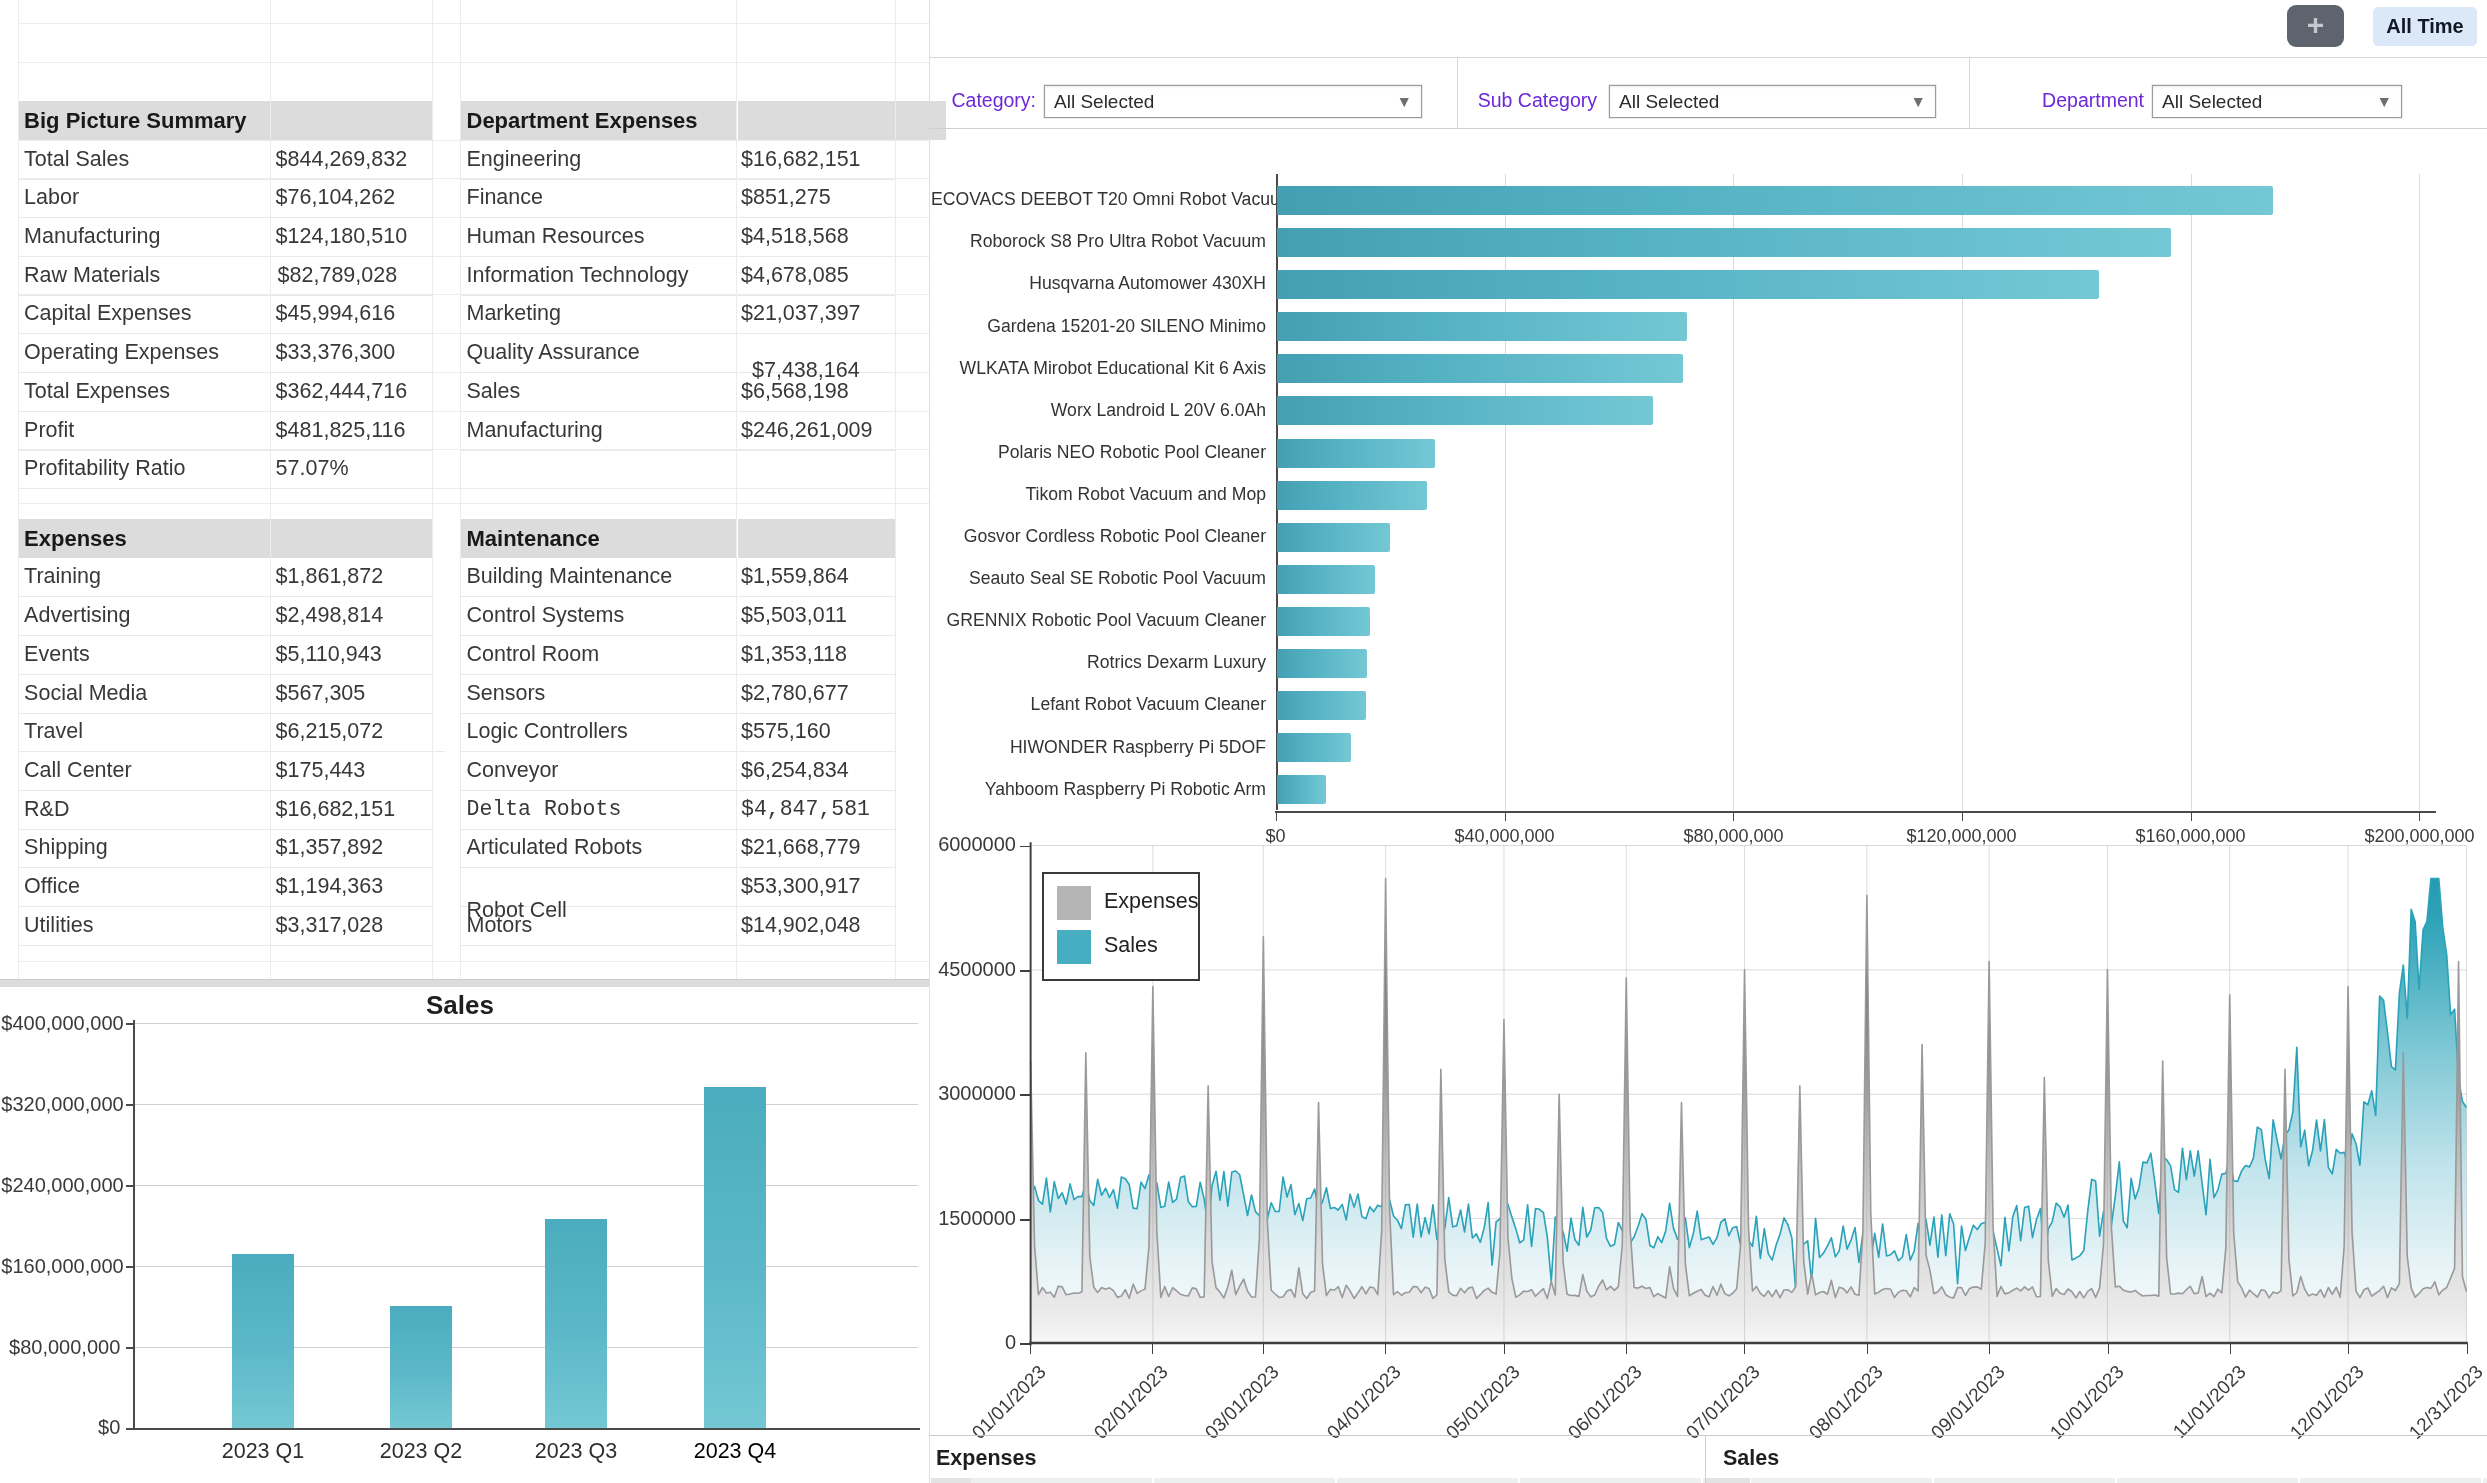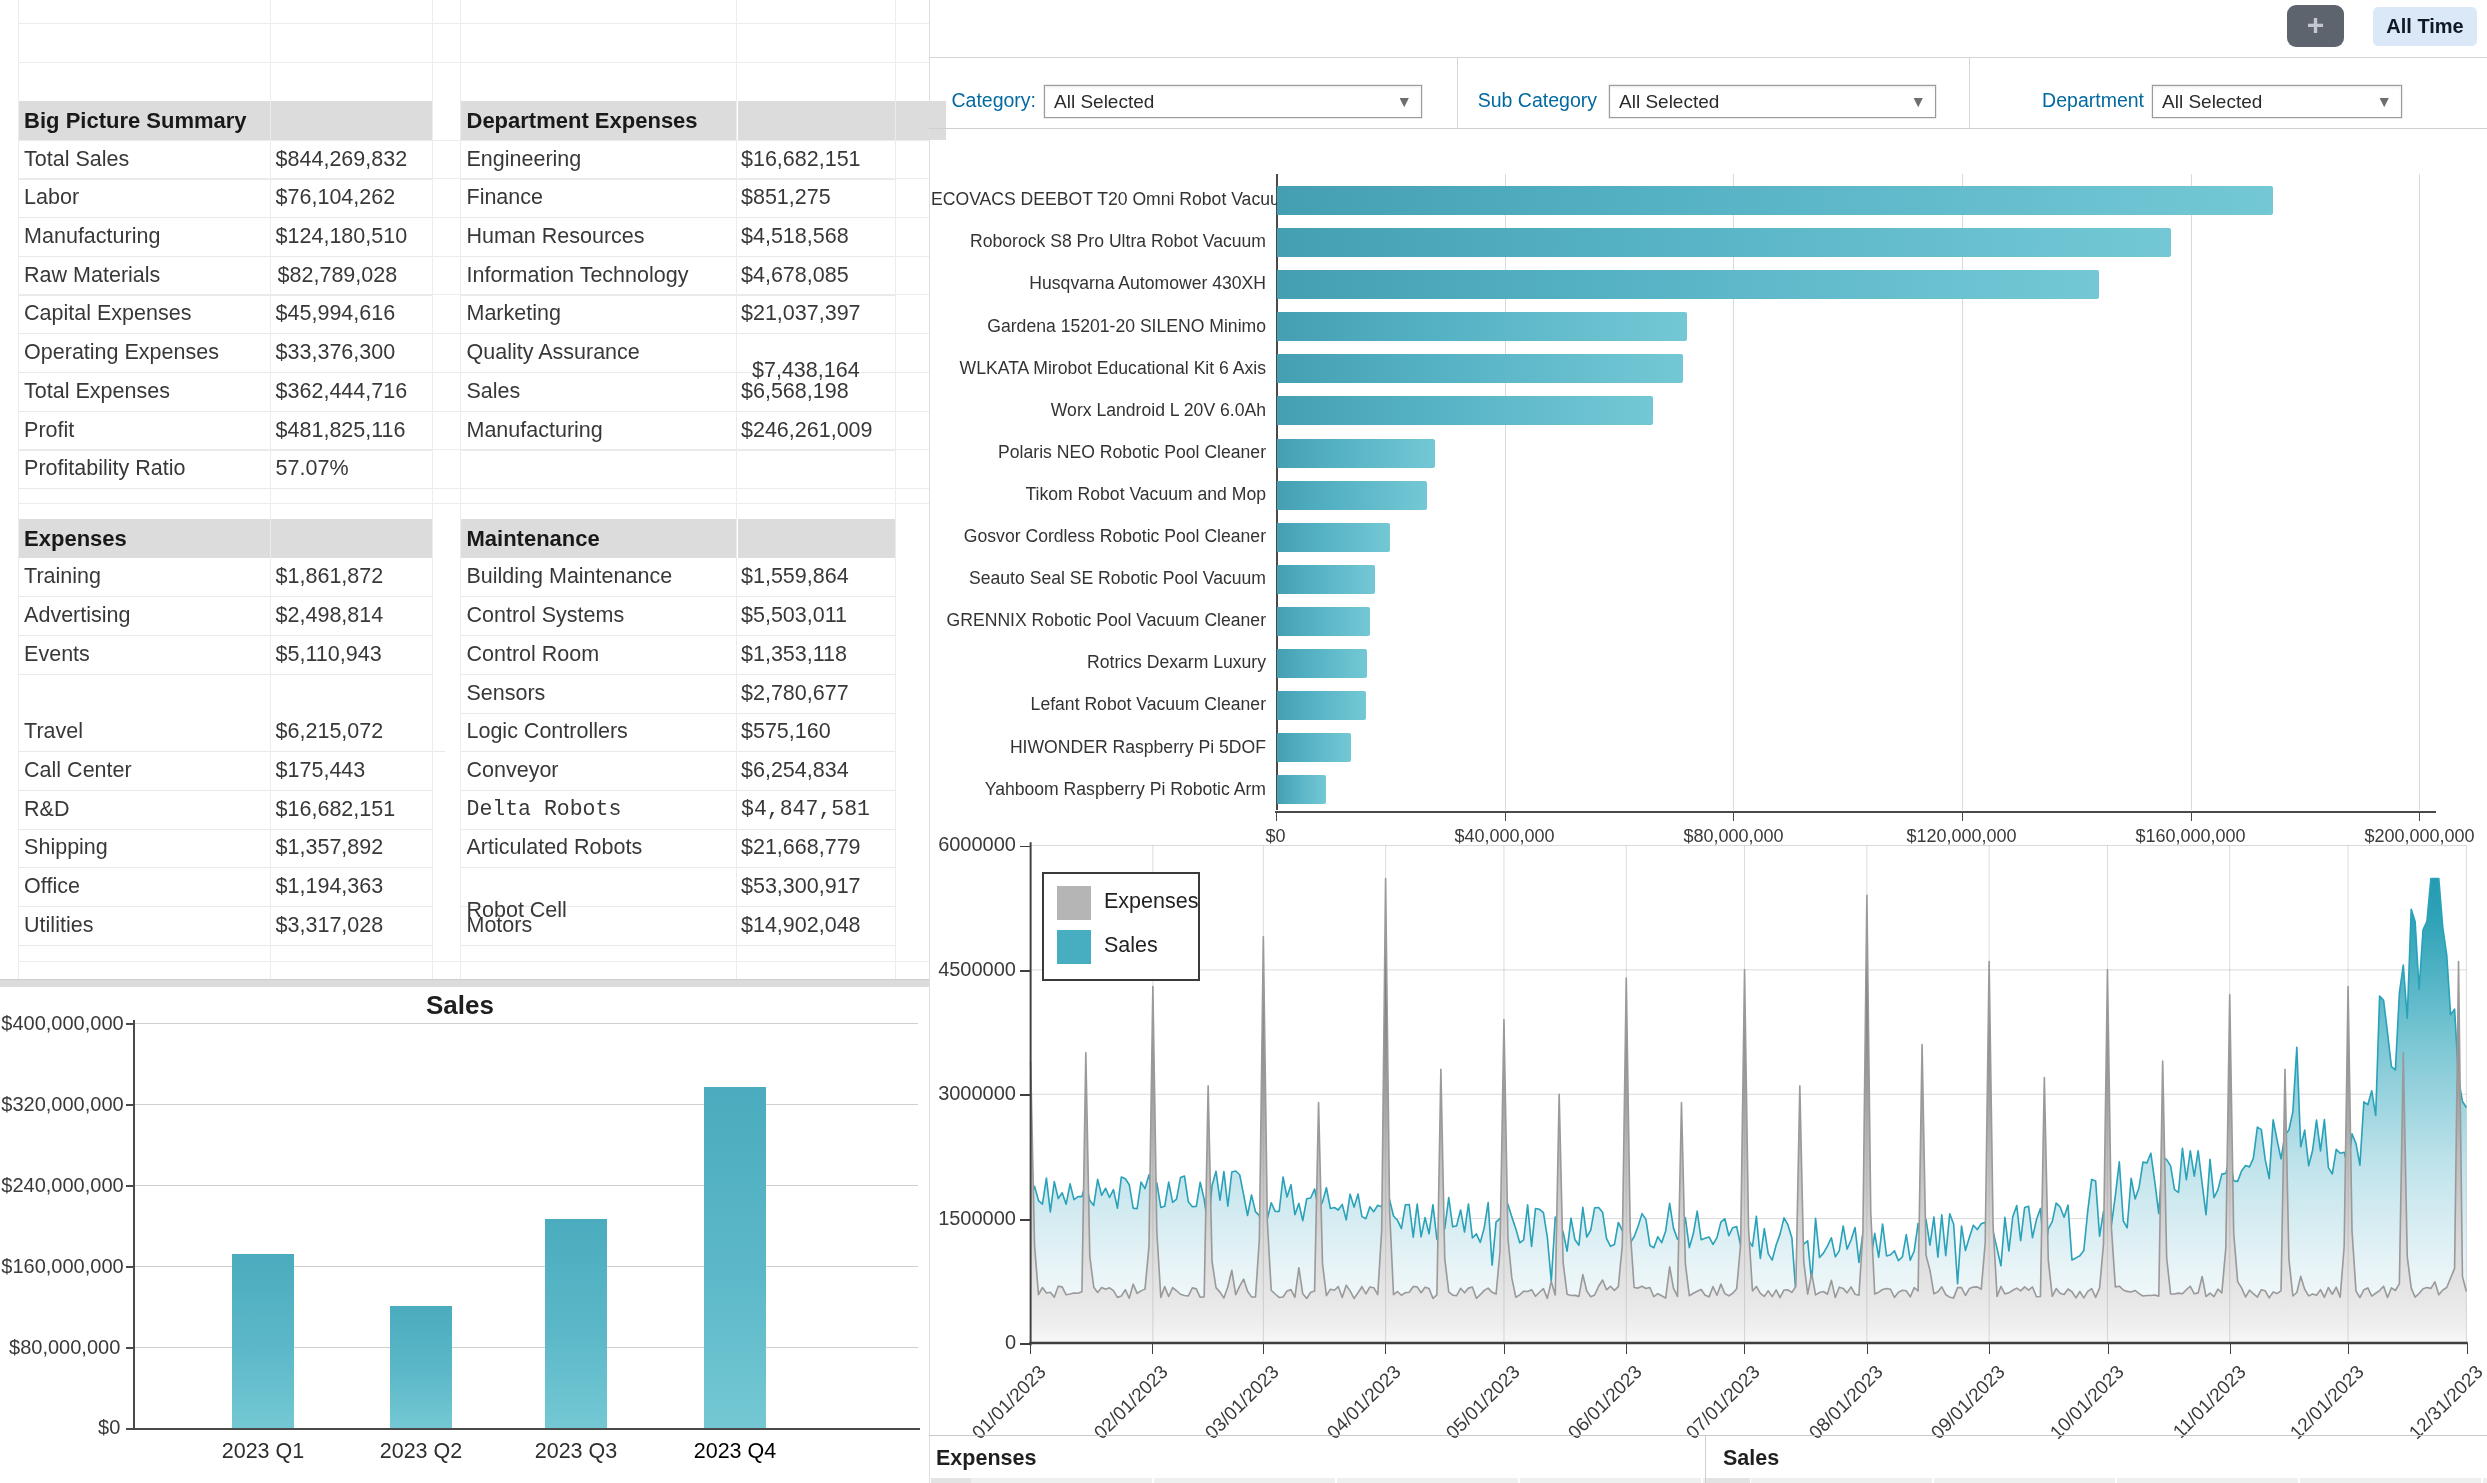--- a/index.html
+++ b/index.html
@@ -16,21 +16,21 @@
   .sep-band{position:absolute;left:0;width:929px;top:979px;height:7.2px;background:#dcdcdc;border-top:0.7px solid #cdcdcd;}
   .chart-title{position:absolute;font-size:26px;font-weight:700;color:#1f1f1f;}
   .tick-label{position:absolute;font-size:19.5px;color:#3a3a3a;white-space:nowrap;}
   .qbar{position:absolute;background:linear-gradient(180deg,#4aacbe 0%,#5cb8c8 55%,#74c8d4 100%);}
   .pbar{position:absolute;height:29px;border-radius:0 2px 2px 0;
         background:linear-gradient(90deg,#459fb3 0%,#55b2c4 40%,#74c8d5 100%);}
   .plabel{position:absolute;font-size:17.6px;color:#333;text-align:right;white-space:nowrap;}
   .axis-dark{position:absolute;background:#4a4a4a;}
   .grid-light-v{position:absolute;background:#dadada;width:1px;}
   .grid-light-h{position:absolute;background:#cfcfcf;height:1px;}
-  .filter-label{position:absolute;font-size:19.5px;color:#0369a1;text-align:right;white-space:nowrap;line-height:31px;}
+  .filter-label{position:absolute;font-size:19.5px;color:#6d28d9;text-align:right;white-space:nowrap;line-height:31px;}
   .dropdown{position:absolute;height:31px;background:#fff;border:1.3px solid #9b9b9b;
             box-shadow:0 0 0 0.7px #e3e3e3, inset 0 1.3px 2.6px rgba(0,0,0,.08);}
   .dropdown .val{position:absolute;left:9px;top:0;line-height:31px;font-size:19px;color:#2b2b2b;}
   .dropdown .arrow{position:absolute;right:9px;top:0;line-height:31px;font-size:15.6px;color:#6e6e6e;}
   .legend-box{position:absolute;left:1042px;top:872px;width:154px;height:105px;background:#fff;
               border:2px solid #3a3a3a;z-index:5;}
   .legend-row{position:absolute;left:13px;height:35px;}
   .legend-swatch{position:absolute;left:0;top:0;width:34px;height:34px;}
   .legend-text{position:absolute;left:47px;top:3.3px;font-size:21.5px;color:#222;white-space:nowrap;}
   .date-label{position:absolute;width:156px;text-align:right;font-size:19px;color:#3a3a3a;
@@ -147,20 +147,24 @@
         <div class="cell" style="left: 6.5px; width: 243px;">Training</div>
         <div class="cell" style="left: 258px; width: 154px;">$1,861,872</div>
       </div>
       <div class="tbl-row" style="left: 17.6px; top: 596px; width: 415px;">
         <div class="cell" style="left: 6.5px; width: 243px;">Advertising</div>
         <div class="cell" style="left: 258px; width: 154px;">$2,498,814</div>
       </div>
       <div class="tbl-row" style="left: 17.6px; top: 635px; width: 415px;">
         <div class="cell" style="left: 6.5px; width: 243px;">Events</div>
         <div class="cell" style="left: 258px; width: 154px;">$5,110,943</div>
+      </div>
+      <div class="tbl-row" style="left: 17.6px; top: 674px; width: 415px;">
+        <div class="cell" style="left: 6.5px; width: 243px;">Social Media</div>
+        <div class="cell" style="left: 258px; width: 154px;">$567,305</div>
       </div>
       <div class="tbl-row" style="left: 17.6px; top: 712px; width: 415px; padding-left: 12px;">
         <div class="cell" style="left: 6.5px; width: 243px;">Travel</div>
         <div class="cell" style="left: 258px; width: 154px;">$6,215,072</div>
       </div>
       <div class="tbl-row" style="left: 17.6px; top: 751px; width: 415px;">
         <div class="cell" style="left: 6.5px; width: 243px;">Call Center</div>
         <div class="cell" style="left: 258px; width: 154px;">$175,443</div>
       </div>
       <div class="tbl-row" style="left: 17.6px; top: 790px; width: 415px;">

